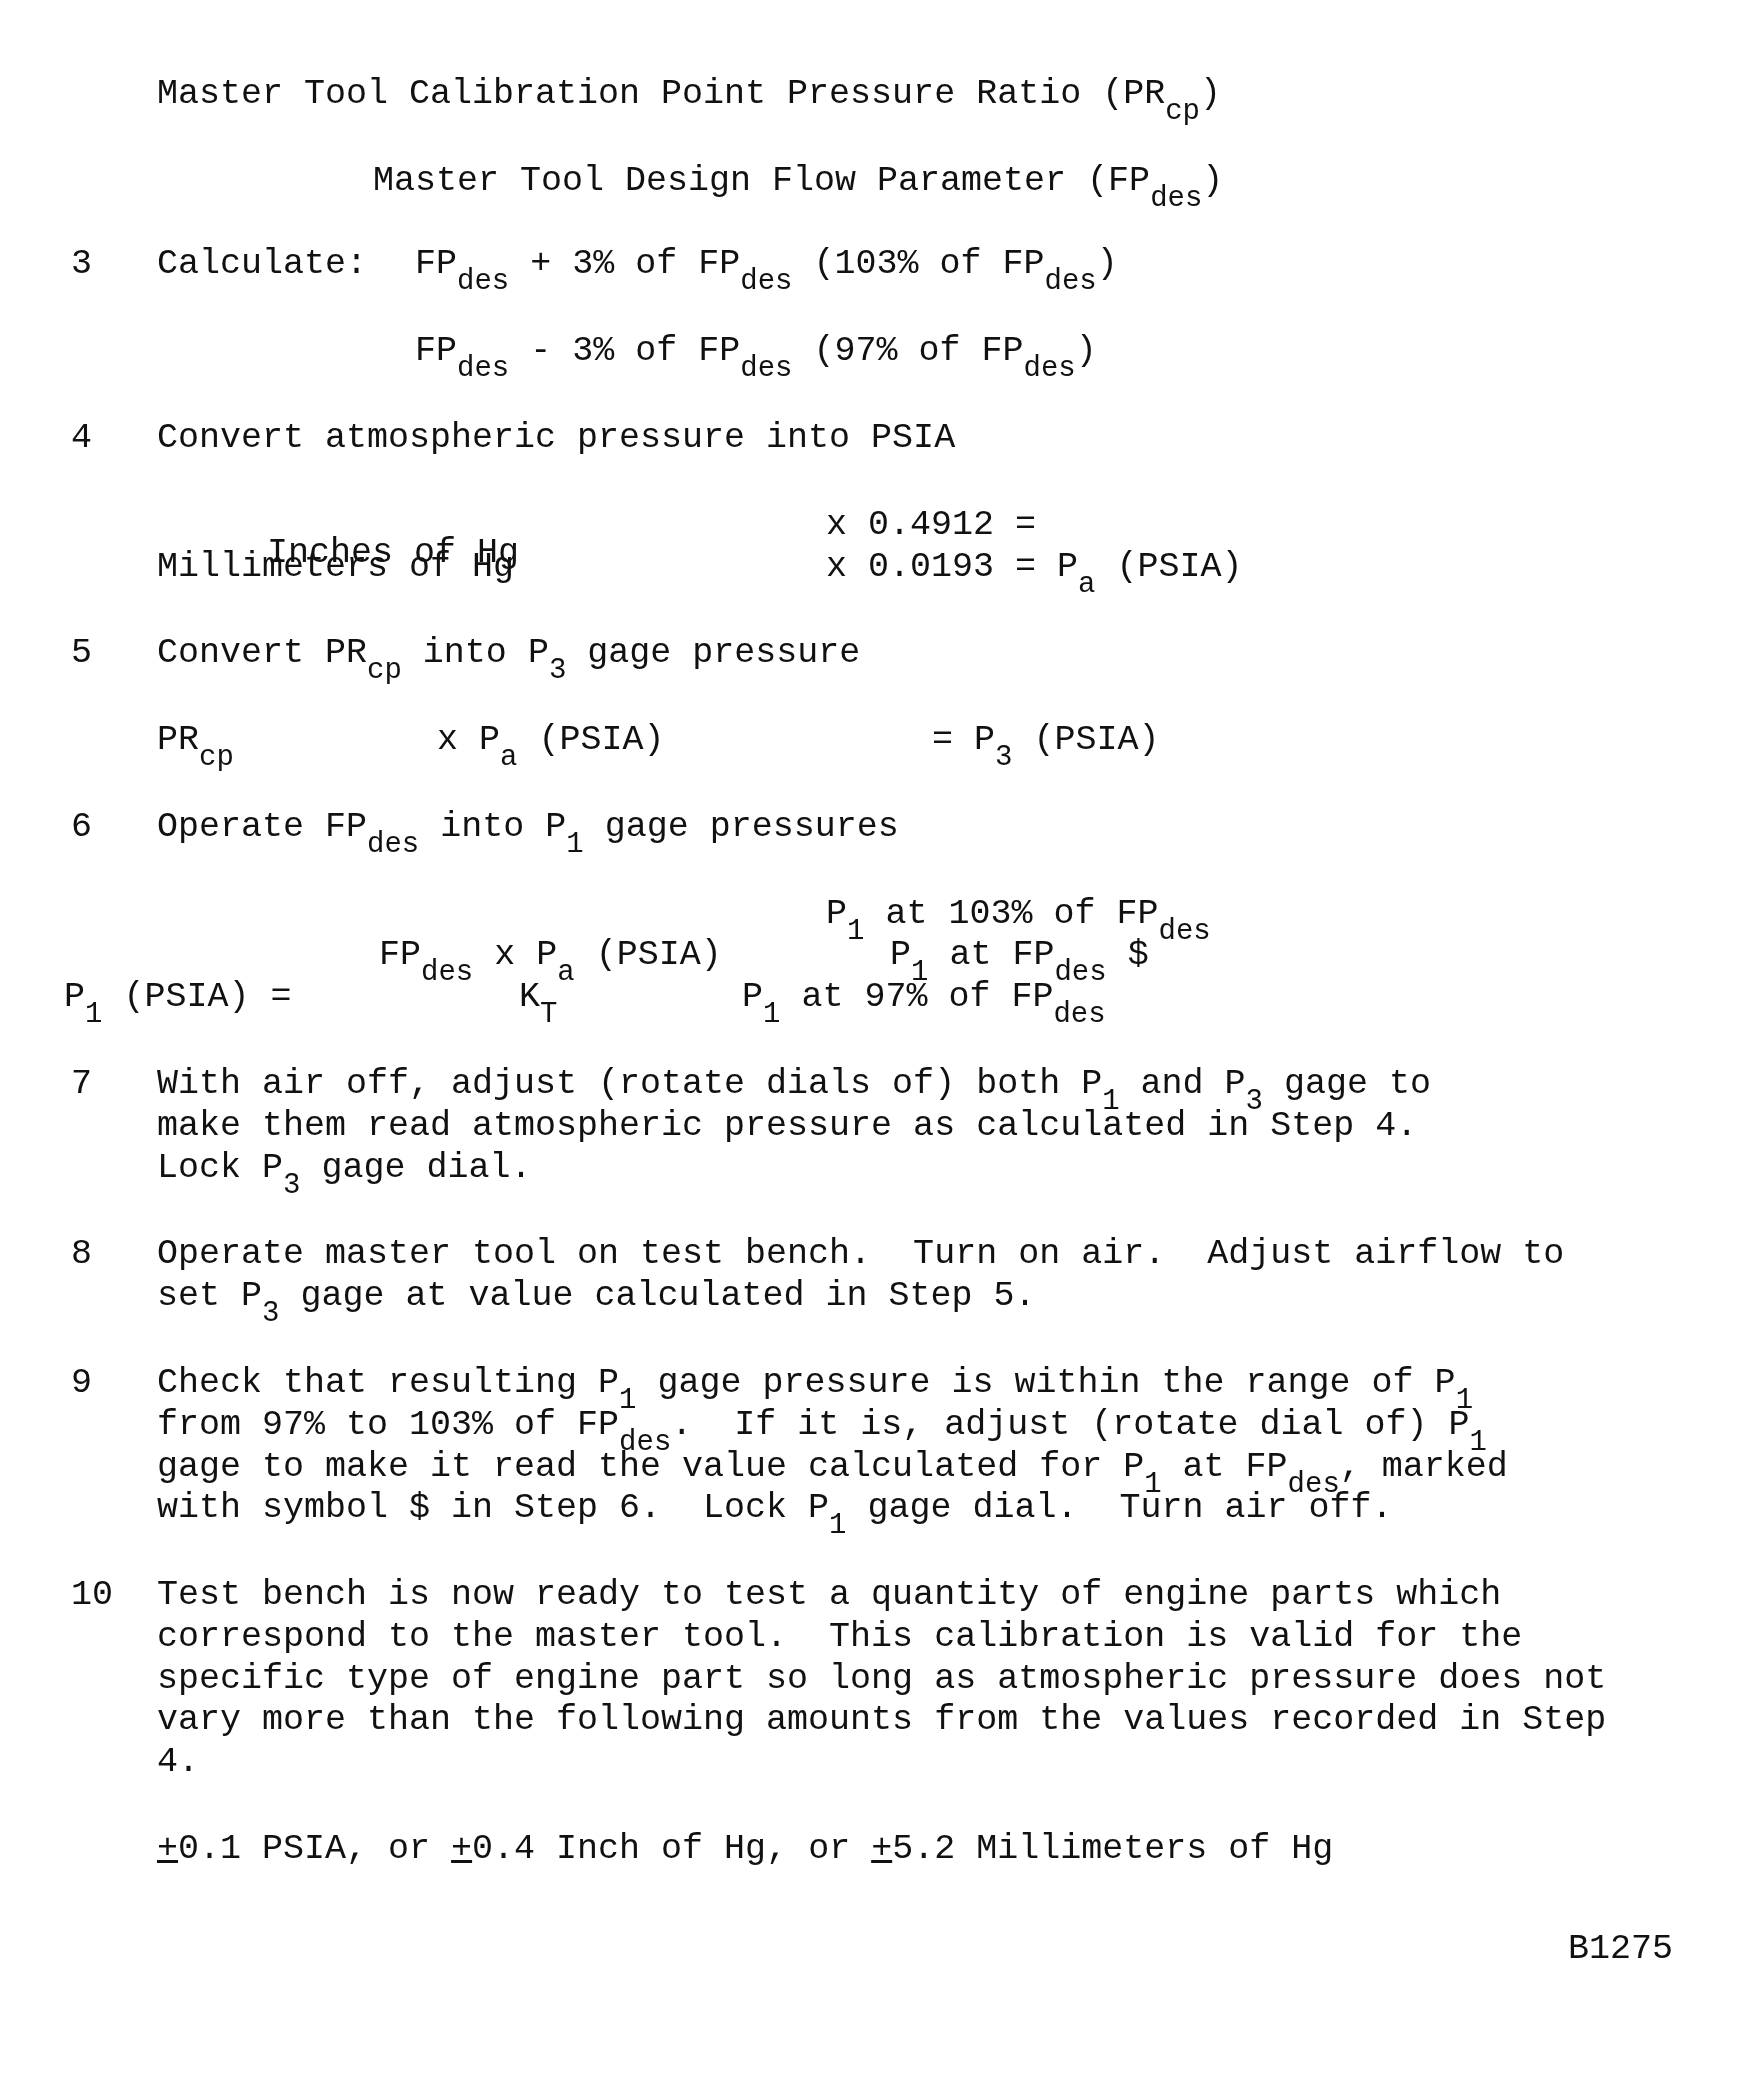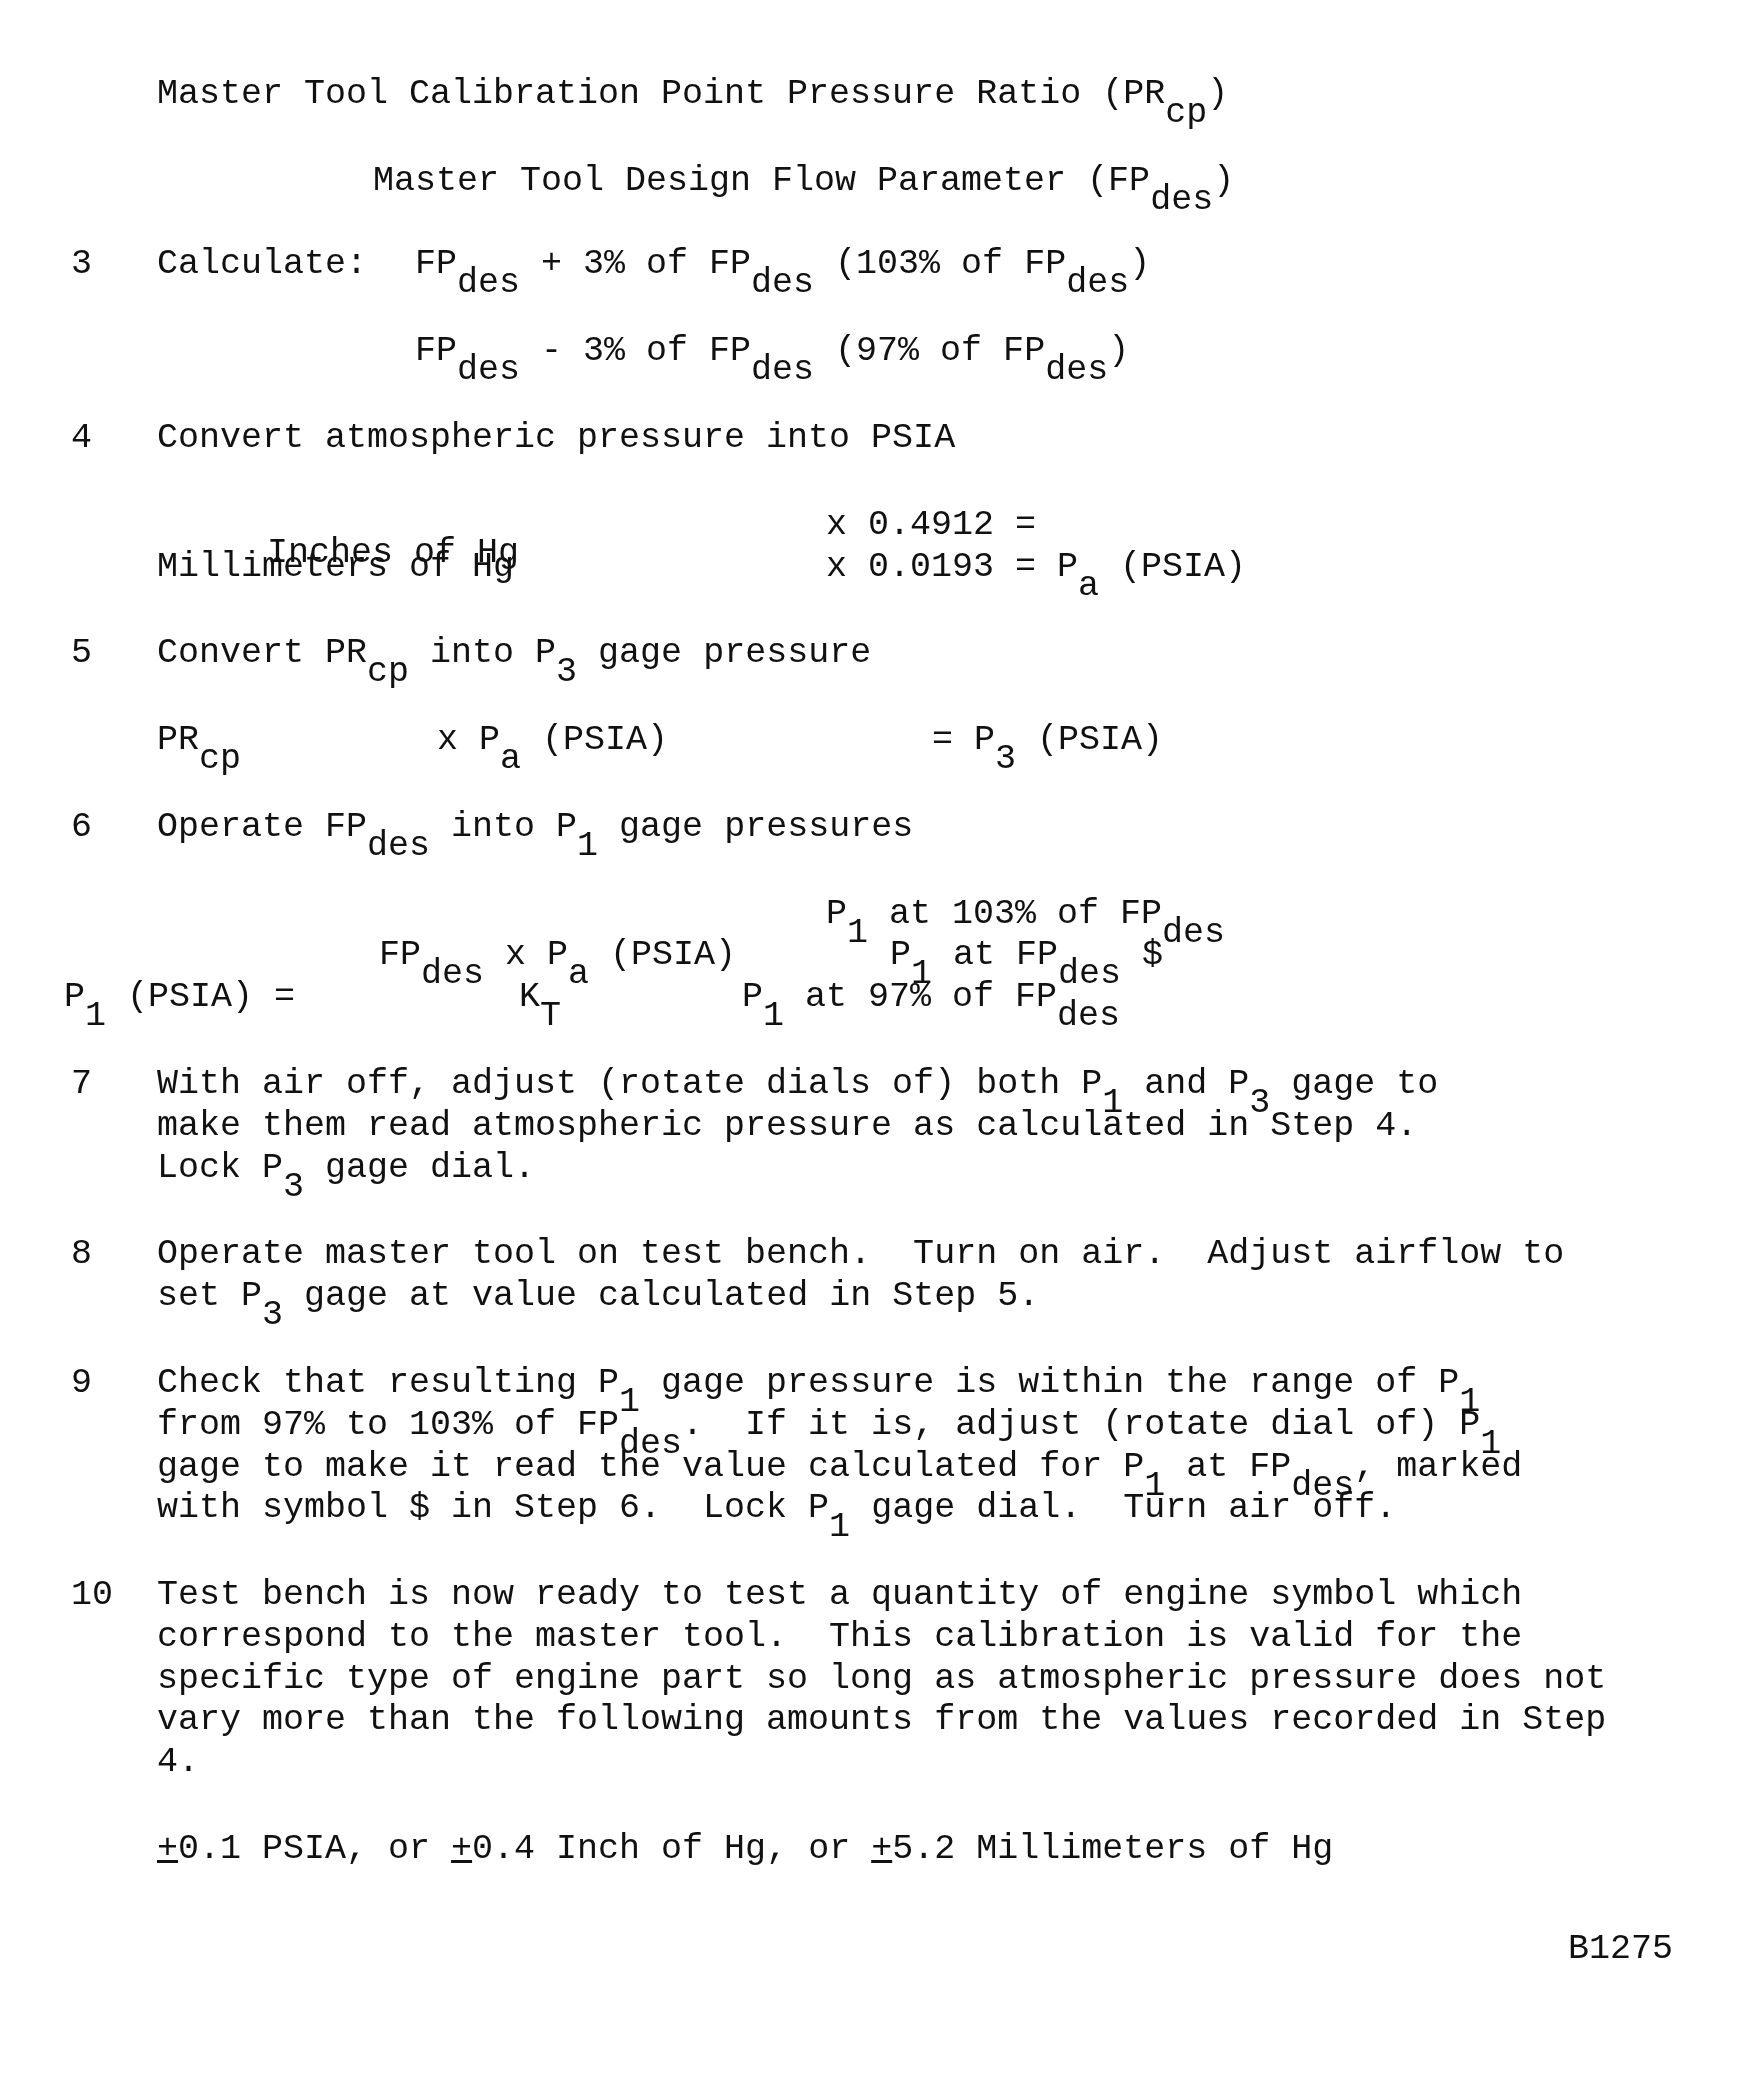--- a/index.html
+++ b/index.html
@@ -1,19 +1,19 @@
 <!DOCTYPE html>
 <html style="font-size:10.3px"><head>
 <meta charset="utf-8">
 <style>
   html, body { margin:0; padding:0; background:#ffffff; }
   body { width:1755px; height:2097px; position:relative; overflow:hidden;
          font-family:"Liberation Mono","DejaVu Sans Mono",monospace; color:#111; font-size:35px; }
   .ln { position:absolute; white-space:pre; line-height:1; }
-  sub { font-size:35px; vertical-align:-0.55em; line-height:0; }
+  sub { font-size:29px; vertical-align:-0.55em; line-height:0; }
   .pm { text-decoration:underline; }
 </style>
 </head>
 <body>
 
 <div class="ln" style="left:157px;top:77px"><span>Master Tool Calibration Point Pressure Ratio (PR</span><sub>cp</sub>)</div>
 <div class="ln" style="left:373px;top:164px"><span>Master Tool Design Flow Parameter (FP</span><sub>des</sub>)</div>
 
 <div class="ln" style="left:71px;top:247px">3</div>
 <div class="ln" style="left:157px;top:247px">Calculate:</div>
@@ -51,21 +51,21 @@
 <div class="ln" style="left:157px;top:1237px">Operate master tool on test bench.  Turn on air.  Adjust airflow to</div>
 <div class="ln" style="left:157px;top:1279px"><span>set P</span><sub>3</sub><span> gage at value calculated in Step 5.</span></div>
 
 <div class="ln" style="left:71px;top:1366px">9</div>
 <div class="ln" style="left:157px;top:1366px"><span>Check that resulting P</span><sub>1</sub><span> gage pressure is within the range of P</span><sub>1</sub></div>
 <div class="ln" style="left:157px;top:1408px"><span>from 97% to 103% of FP</span><sub>des</sub><span>.  If it is, adjust (rotate dial of) P</span><sub>1</sub></div>
 <div class="ln" style="left:157px;top:1450px"><span>gage to make it read the value calculated for P</span><sub>1</sub><span> at FP</span><sub>des</sub><span>, marked</span></div>
 <div class="ln" style="left:157px;top:1491px"><span>with symbol $ in Step 6.  Lock P</span><sub>1</sub><span> gage dial.  Turn air off.</span></div>
 
 <div class="ln" style="left:71px;top:1578px">10</div>
-<div class="ln" style="left:157px;top:1578px">Test bench is now ready to test a quantity of engine symbol which</div>
+<div class="ln" style="left:157px;top:1578px">Test bench is now ready to test a quantity of engine parts which</div>
 <div class="ln" style="left:157px;top:1620px">correspond to the master tool.  This calibration is valid for the</div>
 <div class="ln" style="left:157px;top:1662px">specific type of engine part so long as atmospheric pressure does not</div>
 <div class="ln" style="left:157px;top:1703px">vary more than the following amounts from the values recorded in Step</div>
 <div class="ln" style="left:157px;top:1745px">4.</div>
 <div class="ln" style="left:157px;top:1832px"><span class="pm">+</span><span>0.1 PSIA, or </span><span class="pm">+</span><span>0.4 Inch of Hg, or </span><span class="pm">+</span><span>5.2 Millimeters of Hg</span></div>
 
 <div class="ln" style="left:1568px;top:1932px">B1275</div>
 
 
 </body></html>

